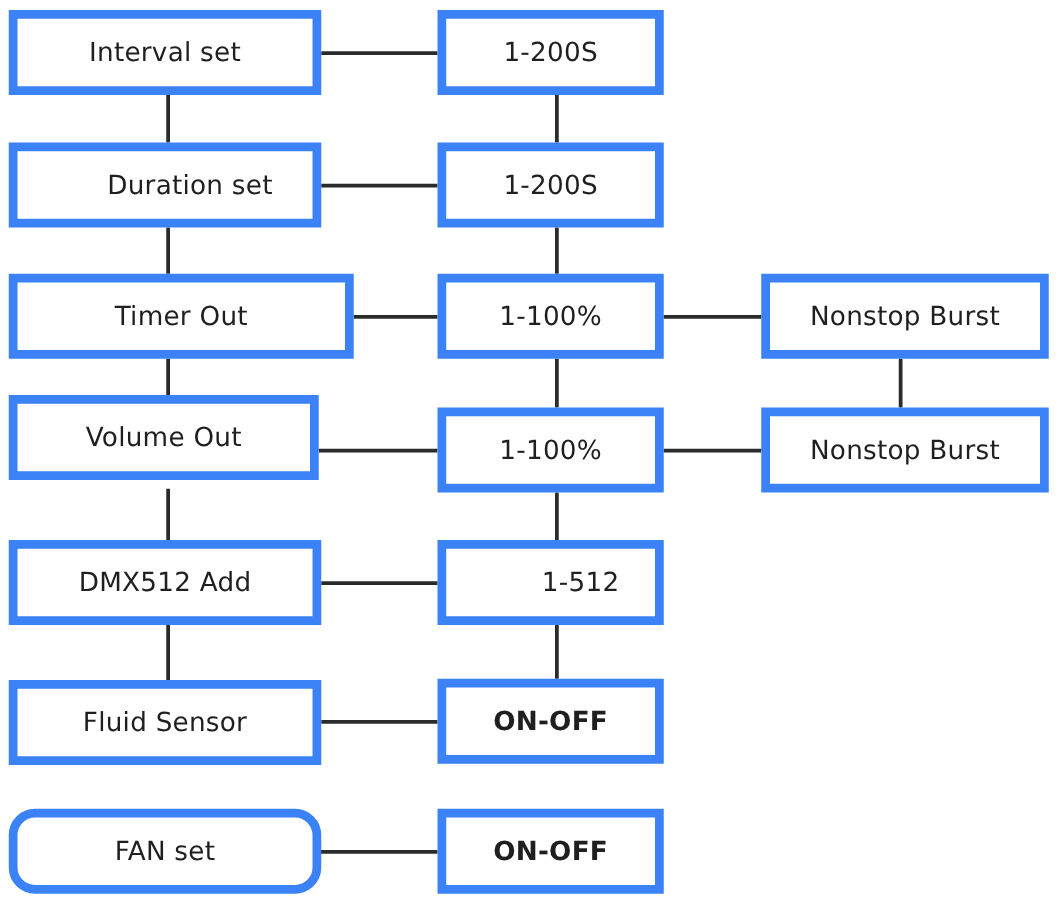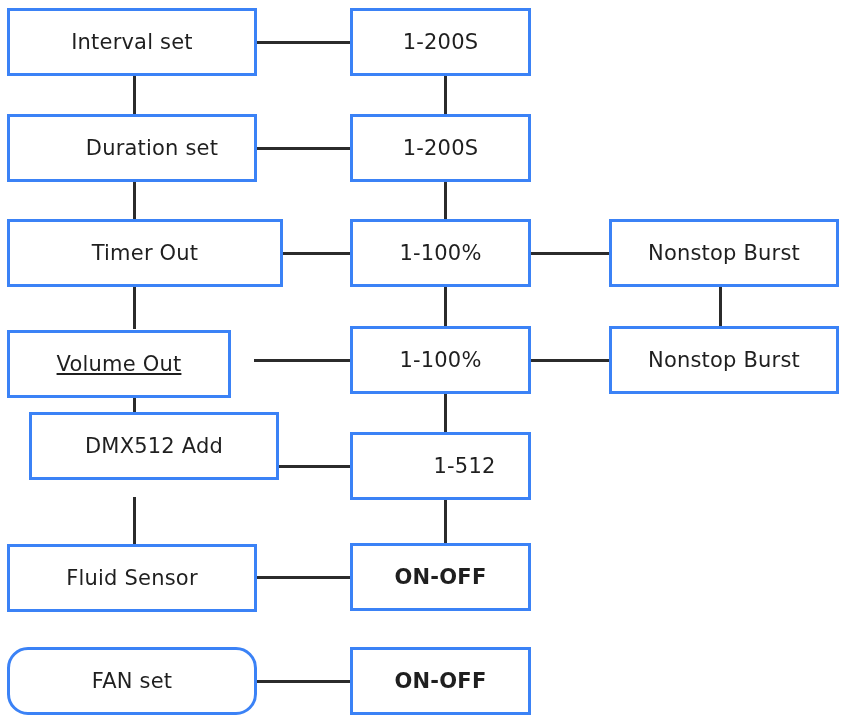--- a/index.html
+++ b/index.html
@@ -11,21 +11,21 @@
     position: relative;
     width: 851px;
     height: 727px;
     background: #ffffff;
     font-family: "DejaVu Sans", "Liberation Sans", sans-serif;
     overflow: hidden;
   }
   .node {
     position: absolute;
     box-sizing: border-box;
-    border: 3px solid #3b82f6;
+    border: 7px solid #3b82f6;
     background: #ffffff;
     display: flex;
     align-items: center;
     justify-content: center;
     color: #1f1f1f;
     font-size: 21px;
     line-height: 1;
     letter-spacing: 0.2px;
     white-space: nowrap;
     z-index: 2;
@@ -67,30 +67,30 @@
   <div class="node" style="left:7px; top:219px; width:276px; height:68px;">Timer Out</div>
   <div class="connector h" style="left:254px; top:252px; width:99px;"></div>
   <div class="node" style="left:350px; top:219px; width:181px; height:68px;">1-100%</div>
   <div class="connector h" style="left:528px; top:252px; width:84px;"></div>
   <div class="node" style="left:609px; top:219px; width:230px; height:68px;">Nonstop Burst</div>
 
   <div class="connector v" style="left:133px; top:284px; height:45px;"></div>
   <div class="connector v" style="left:444px; top:284px; height:45px;"></div>
   <div class="connector v" style="left:719px; top:284px; height:45px;"></div>
 
-  <div class="node" style="left:7px; top:330px; width:224px; height:68px;text-decoration:underline;">Volume Out</div>
+  <div class="node" style="left:7px; top:316px; width:248px; height:68px;">Volume Out</div>
   <div class="connector h" style="left:254px; top:359px; width:99px;"></div>
   <div class="node" style="left:350px; top:326px; width:181px; height:68px;">1-100%</div>
   <div class="connector h" style="left:528px; top:359px; width:84px;"></div>
   <div class="node" style="left:609px; top:326px; width:230px; height:68px;">Nonstop Burst</div>
 
   <div class="connector v" style="left:133px; top:391px; height:44px;"></div>
   <div class="connector v" style="left:444px; top:391px; height:44px;"></div>
 
-  <div class="node" style="left:7px; top:412px; width:250px; height:68px;margin-left:22px;">DMX512 Add</div>
+  <div class="node" style="left:7px; top:432px; width:250px; height:68px;">DMX512 Add</div>
   <div class="connector h" style="left:254px; top:465px; width:99px;"></div>
   <div class="node" style="left:350px; top:432px; width:181px; height:68px;padding-left:48px;">1-512</div>
 
   <div class="connector v" style="left:133px; top:497px; height:49px;"></div>
   <div class="connector v" style="left:444px; top:497px; height:49px;"></div>
 
   <div class="node" style="left:7px; top:544px; width:250px; height:68px;">Fluid Sensor</div>
   <div class="connector h" style="left:254px; top:576px; width:99px;"></div>
   <div class="node semi-text" style="left:350px; top:543px; width:181px; height:68px;">ON-OFF</div>
 

